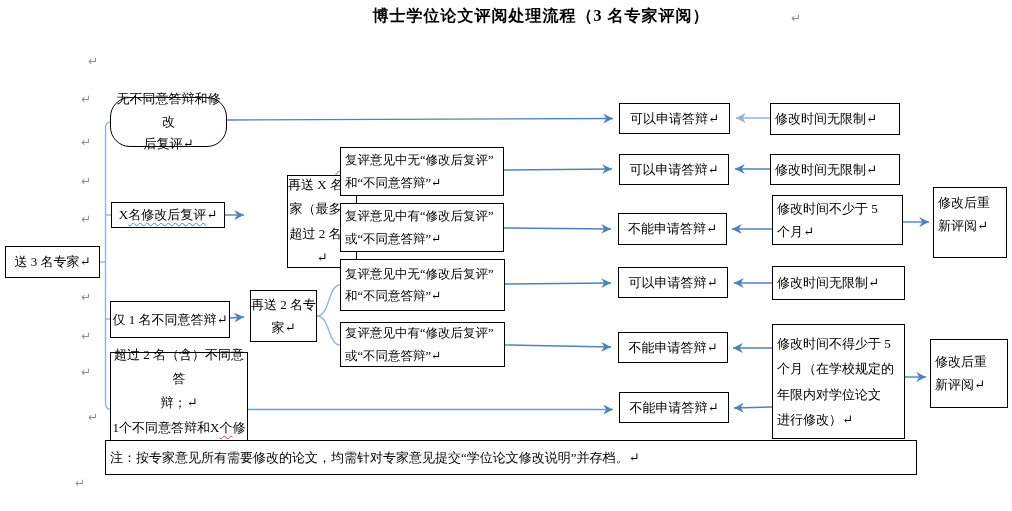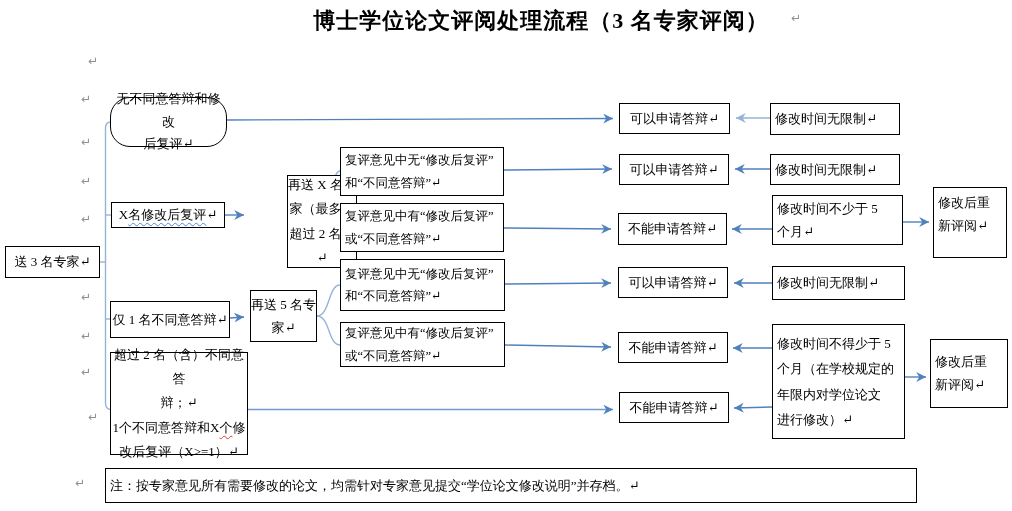--- a/index.html
+++ b/index.html
@@ -7,21 +7,21 @@
         font-family:"Liberation Serif","DejaVu Serif",serif;color:#000;}
   svg.wires{position:absolute;left:0;top:0;width:1012px;height:511px;}
   .bx{position:absolute;border:1px solid #000;background:#fff;box-sizing:border-box;
       display:flex;align-items:center;justify-content:center;
       text-align:center;font-size:13px;line-height:1.8;white-space:pre-line;}
   .bx.left{justify-content:flex-start;text-align:left;padding:4px 4px;}
   .bx.top{align-items:flex-start;padding-top:4px;}
   .bx.col{flex-direction:column;justify-content:center;}
   .bx.small{font-size:12.5px;}
   .title{position:absolute;top:6px;left:0;width:100%;box-sizing:border-box;padding-left:70px;
-         text-align:center;font-size:22px;font-weight:bold;letter-spacing:1px;}
+         text-align:center;font-size:16px;font-weight:bold;letter-spacing:1px;}
   .pm{position:absolute;color:#8f8f8f;font-size:12px;line-height:1;
       font-family:"DejaVu Sans","Liberation Sans",sans-serif;}
   .wavy-blue{text-decoration-line:underline;text-decoration-style:wavy;
              text-decoration-color:#4a85e8;text-decoration-thickness:1px;text-underline-offset:3px;}
   .wavy-red{text-decoration-line:underline;text-decoration-style:wavy;
             text-decoration-color:#e0392e;text-decoration-thickness:1px;text-underline-offset:3px;}
 </style>
 </head>
 <body>
 
@@ -93,21 +93,21 @@
     <div>超过 2 名（含）不同意答</div>
     <div>辩；↵</div>
     <div><span>1个不同意答辩和X</span><span class="wavy-red">个</span><span>修</span></div>
     <div>改后复评（X&gt;=1）↵</div>
   </div>
 
   <div class="bx" style="left:250px;top:175px;width:70px;height:93px;line-height:1.85;margin-left:37px;">再送 X 名专
 家（最多不
 超过 2 名）↵</div>
 
-  <div class="bx" style="left:250px;top:290px;width:67px;height:52px;line-height:1.8;">再送 5 名专
+  <div class="bx" style="left:250px;top:290px;width:67px;height:52px;line-height:1.8;">再送 2 名专
 家↵</div>
 
   <div class="bx left small" style="left:340px;top:147px;width:164px;height:49px;">复评意见中无“修改后复评”
 和“不同意答辩”↵</div>
 
   <div class="bx left small" style="left:340px;top:203px;width:164px;height:49px;">复评意见中有“修改后复评”
 或“不同意答辩”↵</div>
 
   <div class="bx left small" style="left:340px;top:259px;width:165px;height:52px;">复评意见中无“修改后复评”
 和“不同意答辩”↵</div>
@@ -130,15 +130,15 @@
   <div class="bx left" style="left:772px;top:324px;width:133px;height:115px;line-height:1.95;">修改时间不得少于 5
 个月（在学校规定的
 年限内对学位论文
 进行修改）↵</div>
 
   <div class="bx left top" style="left:933px;top:187px;width:74px;height:71px;line-height:1.75;">修改后重
 新评阅↵</div>
   <div class="bx left" style="left:930px;top:339px;width:78px;height:69px;line-height:1.75;">修改后重
 新评阅↵</div>
 
-  <div class="bx left" style="left:105px;top:468px;width:812px;height:35px;text-align:right;">注：按专家意见所有需要修改的论文，均需针对专家意见提交“学位论文修改说明”并存档。↵</div>
+  <div class="bx left" style="left:105px;top:440px;width:812px;height:35px;text-align:right;">注：按专家意见所有需要修改的论文，均需针对专家意见提交“学位论文修改说明”并存档。↵</div>
 
 </div>
 
 </body></html>

